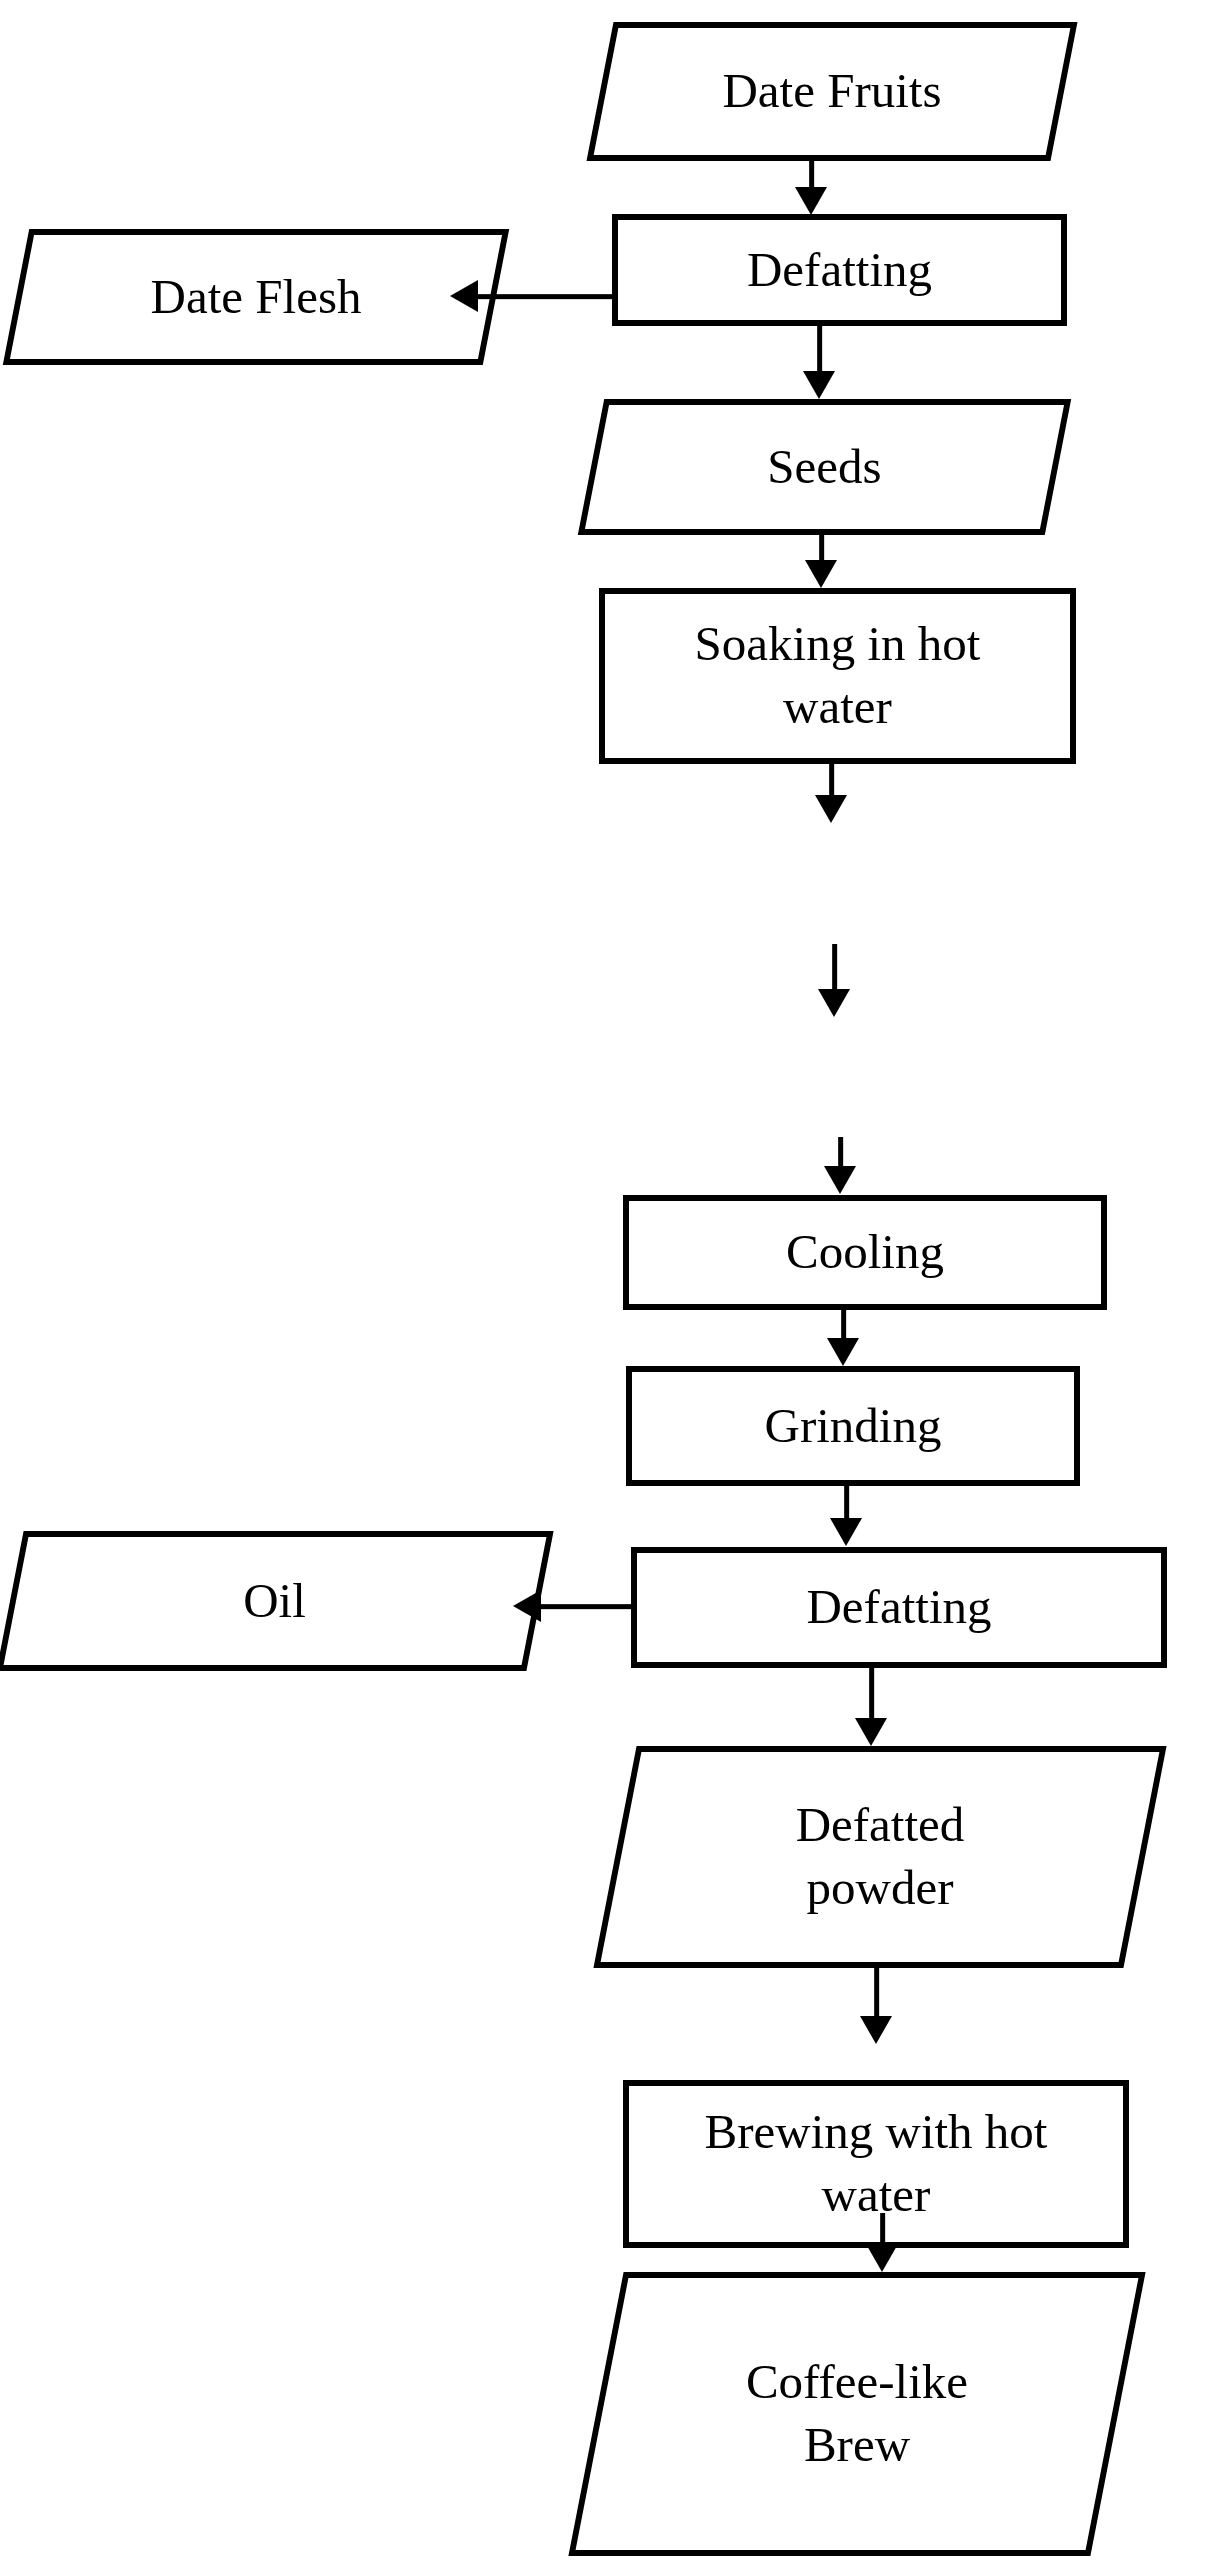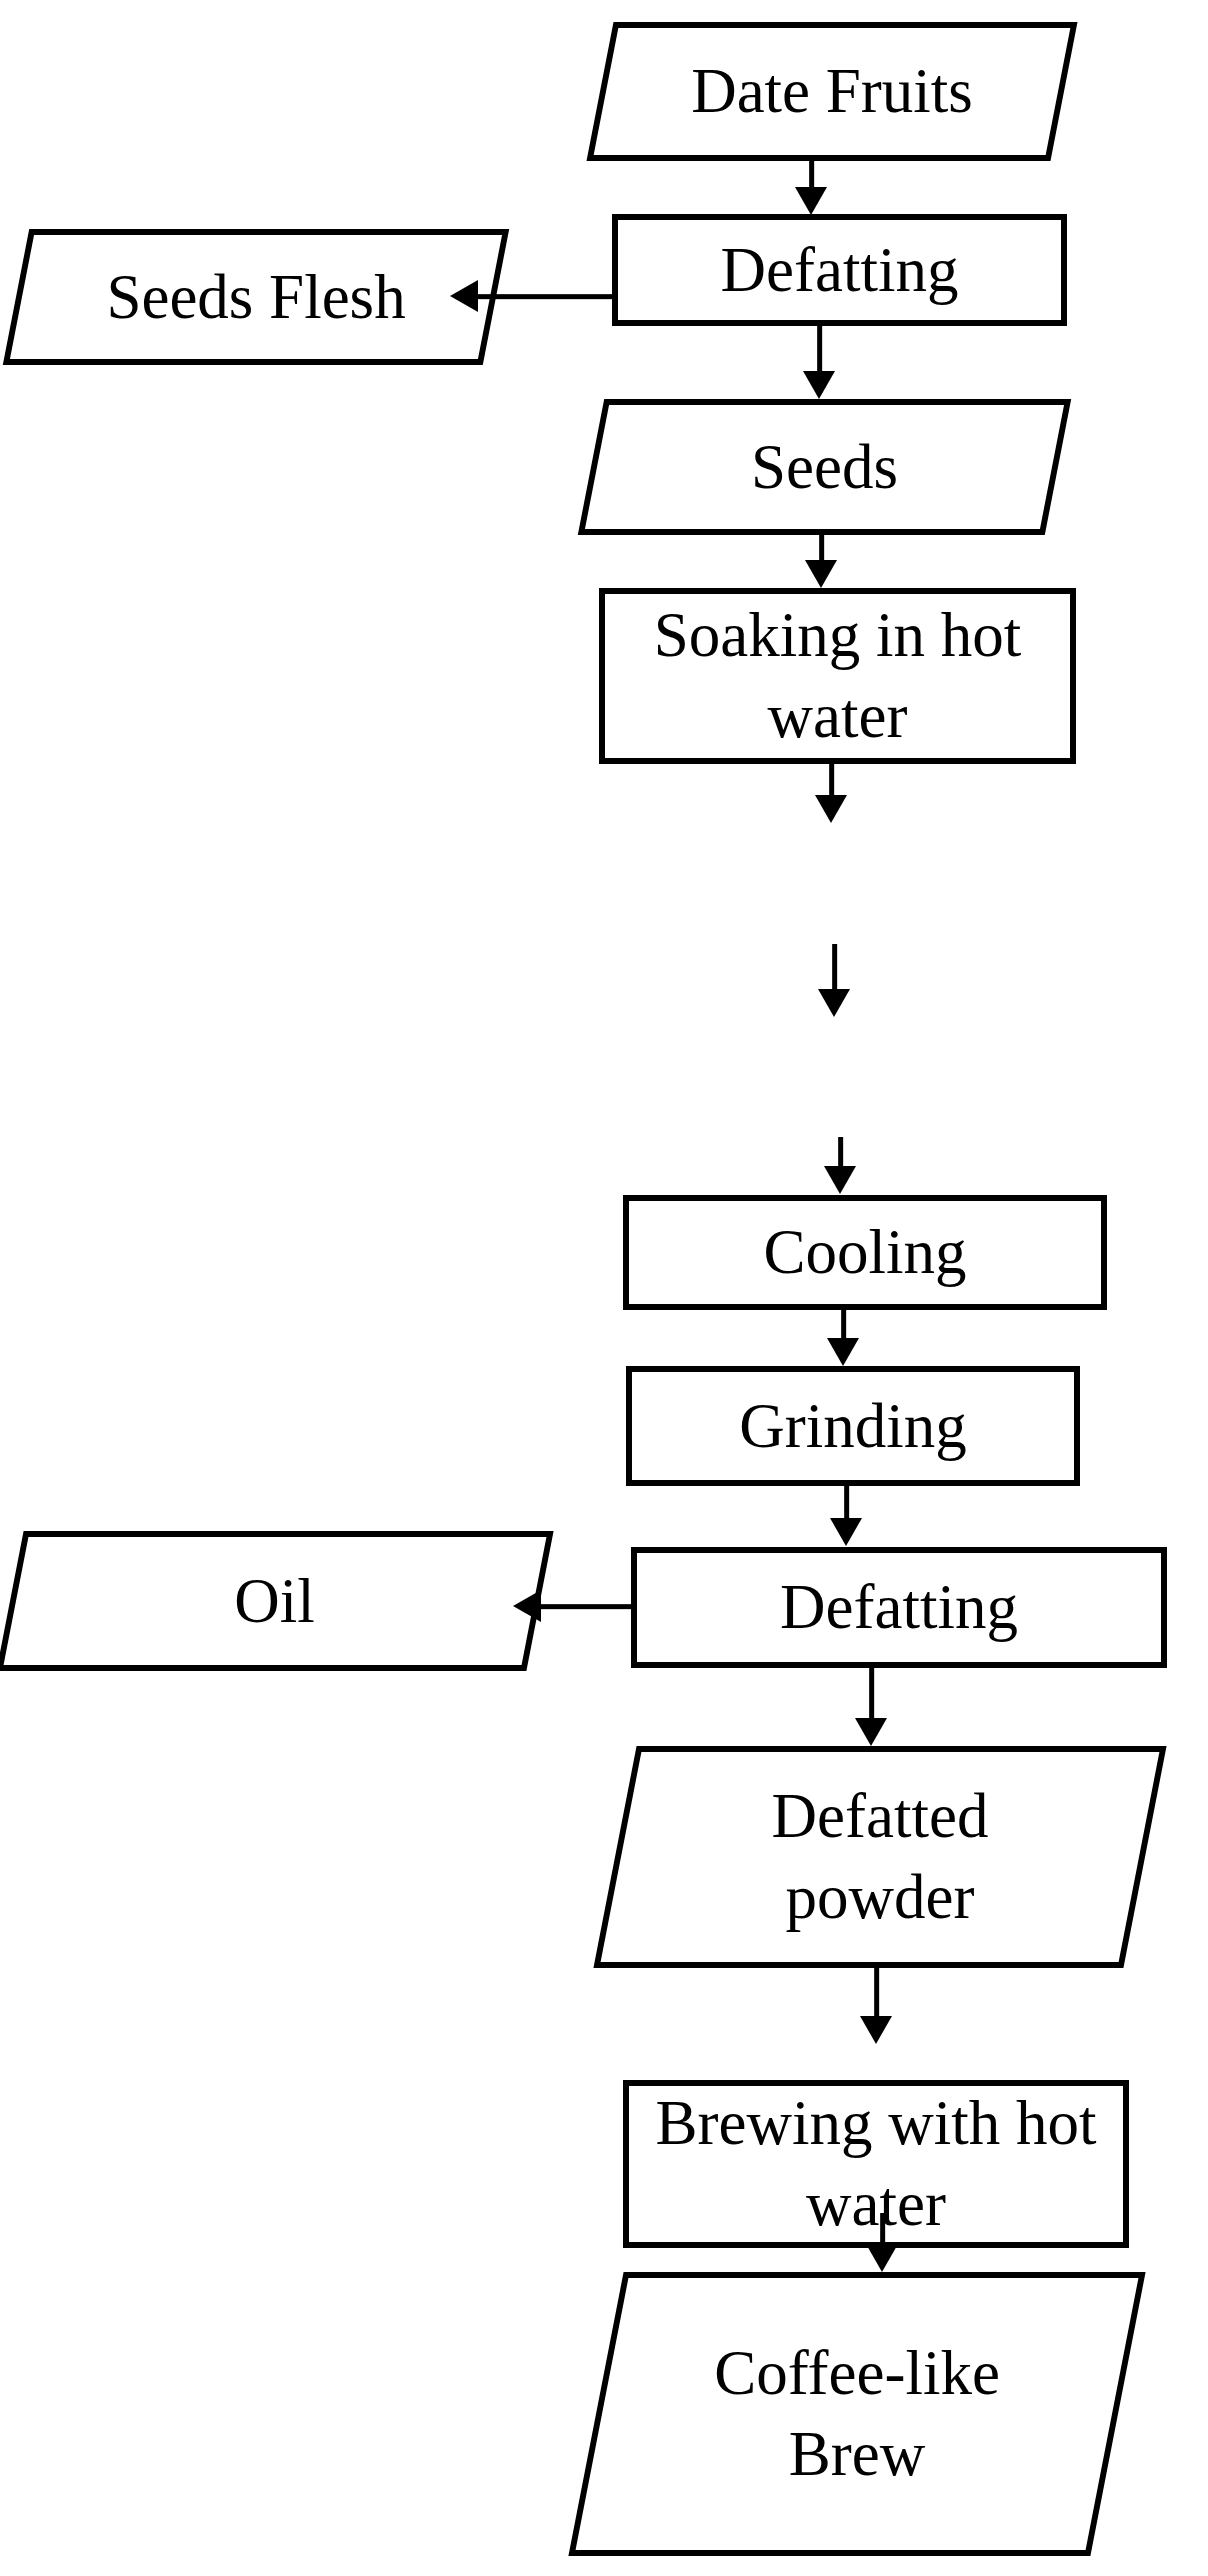--- a/index.html
+++ b/index.html
@@ -21,21 +21,21 @@
     box-sizing: border-box;
   }
   .node.para .shape { transform: skewX(-11deg); }
   .node .label {
     position: absolute;
     inset: 0;
     display: flex;
     align-items: center;
     justify-content: center;
     text-align: center;
-    font-size: 63px;
+    font-size: 49px;
     line-height: 1.28;
     white-space: pre-line;
     color: #000000;
   }
   .arrow-v { position: absolute; width: 33px; }
   .arrow-v .arrow-shaft {
     position: absolute;
     left: 50%;
     transform: translateX(-50%);
     top: 0;
@@ -82,21 +82,21 @@
     <div class="label">Date Fruits</div>
   </div>
 
   <div class="node rect" style="left:612px; top:214px; width:455px; height:112px;">
     <div class="shape"></div>
     <div class="label">Defatting</div>
   </div>
 
   <div class="node para" style="left:16px; top:229px; width:480px; height:136px;">
     <div class="shape"></div>
-    <div class="label">Seeds Flesh</div>
+    <div class="label">Date Flesh</div>
   </div>
 
   <div class="node para" style="left:591px; top:399px; width:467px; height:136px;">
     <div class="shape"></div>
     <div class="label">Seeds</div>
   </div>
 
   <div class="node rect" style="left:599px; top:588px; width:477px; height:176px;">
     <div class="shape"></div>
     <div class="label">Soaking in hot

